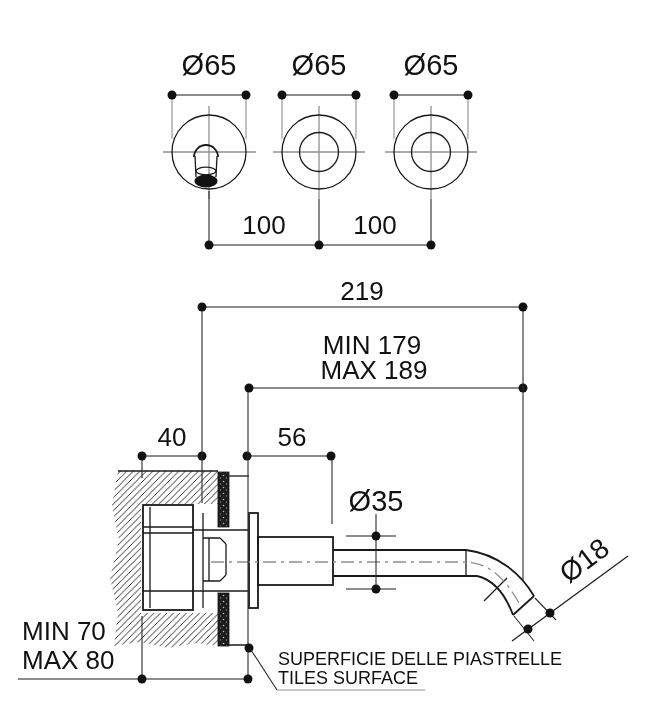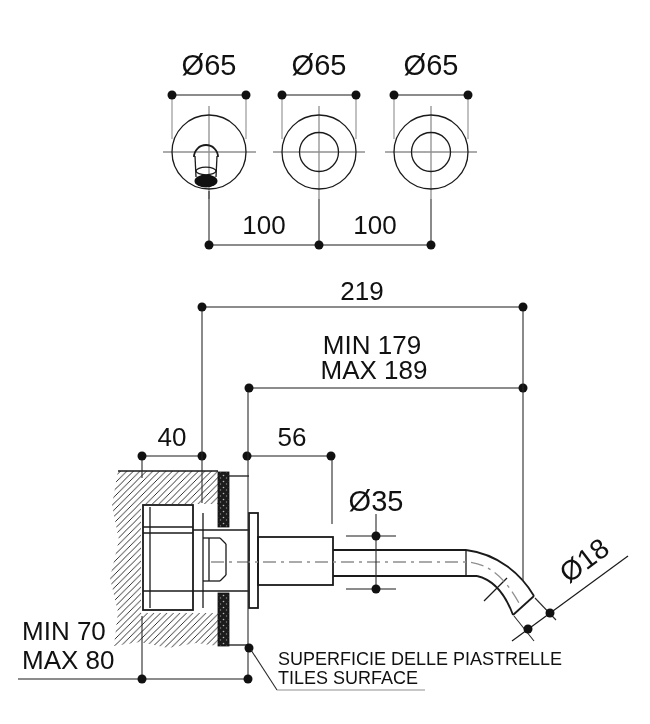--- a/index.html
+++ b/index.html
@@ -1,16 +1,16 @@
 <!DOCTYPE html>
 <html><head>
 <meta charset="utf-8">
 <style>
   html,body{margin:0;padding:0;background:#ffffff;}
-  .stage{position:relative;width:650px;height:724px;background:#ffffff;overflow:hidden;}
+  .stage{position:relative;width:650px;height:724px;background:#ffffff;overflow:hidden;border-radius:31px;}
   svg{display:block;}
   text{font-family:"Liberation Sans", sans-serif;fill:#111111;}
   .dim-label{font-size:26px;}
   .dia-label{font-size:29px;}
   .note-label{font-size:18px;}
   .obj{stroke:#1a1a1a;stroke-width:1.8;fill:none;}
   .obj-thin{stroke:#1a1a1a;stroke-width:1.3;fill:none;}
   .dim{stroke:#1a1a1a;stroke-width:1.2;fill:none;}
   .ext{stroke:#2a2a2a;stroke-width:1.1;fill:none;}
   .ext-gray{stroke:#8f8f8f;stroke-width:1.1;fill:none;}

